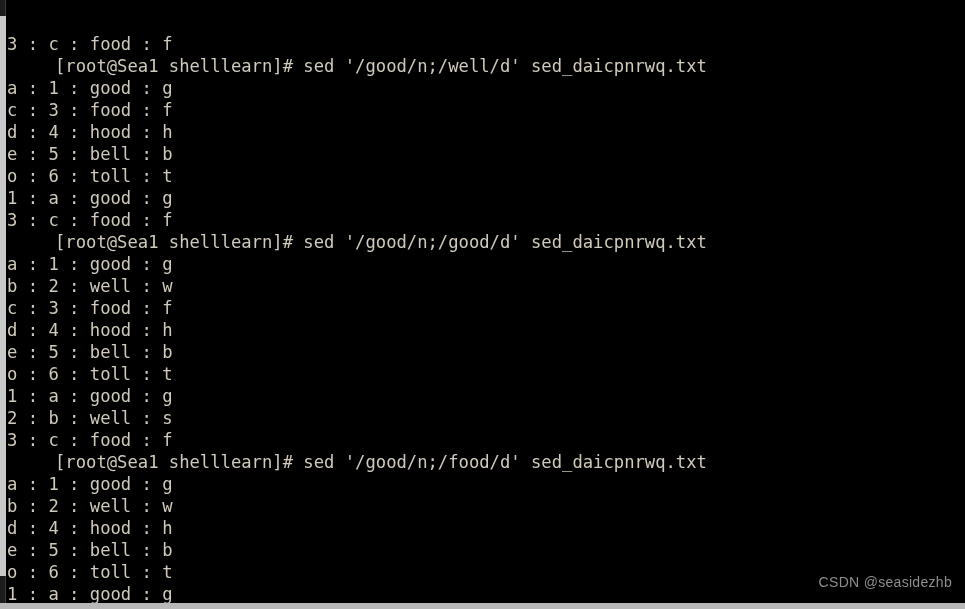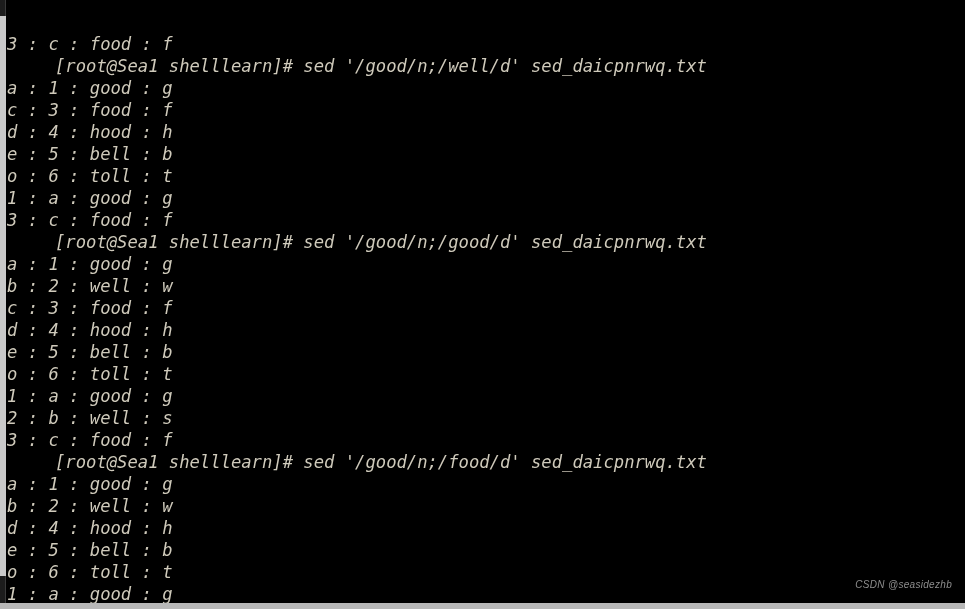--- a/index.html
+++ b/index.html
@@ -9,21 +9,20 @@
     background: #000000;
   }
   #screen {
     position: relative;
     width: 965px;
     height: 609px;
     background: #000000;
     overflow: hidden;
     box-sizing: border-box;
     border-bottom: 6px solid #b8b8b8;
-    font-style: italic;
   }
   
   #scrollbar-track {
     position: absolute;
     left: 0;
     top: 0;
     width: 6px;
     height: 603px;
     background: #1c1c1c;
     border-right: 1px solid #3a3a3a;
@@ -65,21 +64,21 @@
   }
   .prompt-line {
     color: #cfcabb;
     margin-left: 48px;
   }
   #watermark {
     position: absolute;
     right: 13px;
     bottom: 13px;
     font-family: "Liberation Sans", "DejaVu Sans", sans-serif;
-    font-size: 10px;
+    font-size: 14px;
     color: #8e8e8e;
     letter-spacing: 0.3px;
     white-space: pre;
   }
 </style>
 </head>
 <body>
 
 <div id="screen">
 

